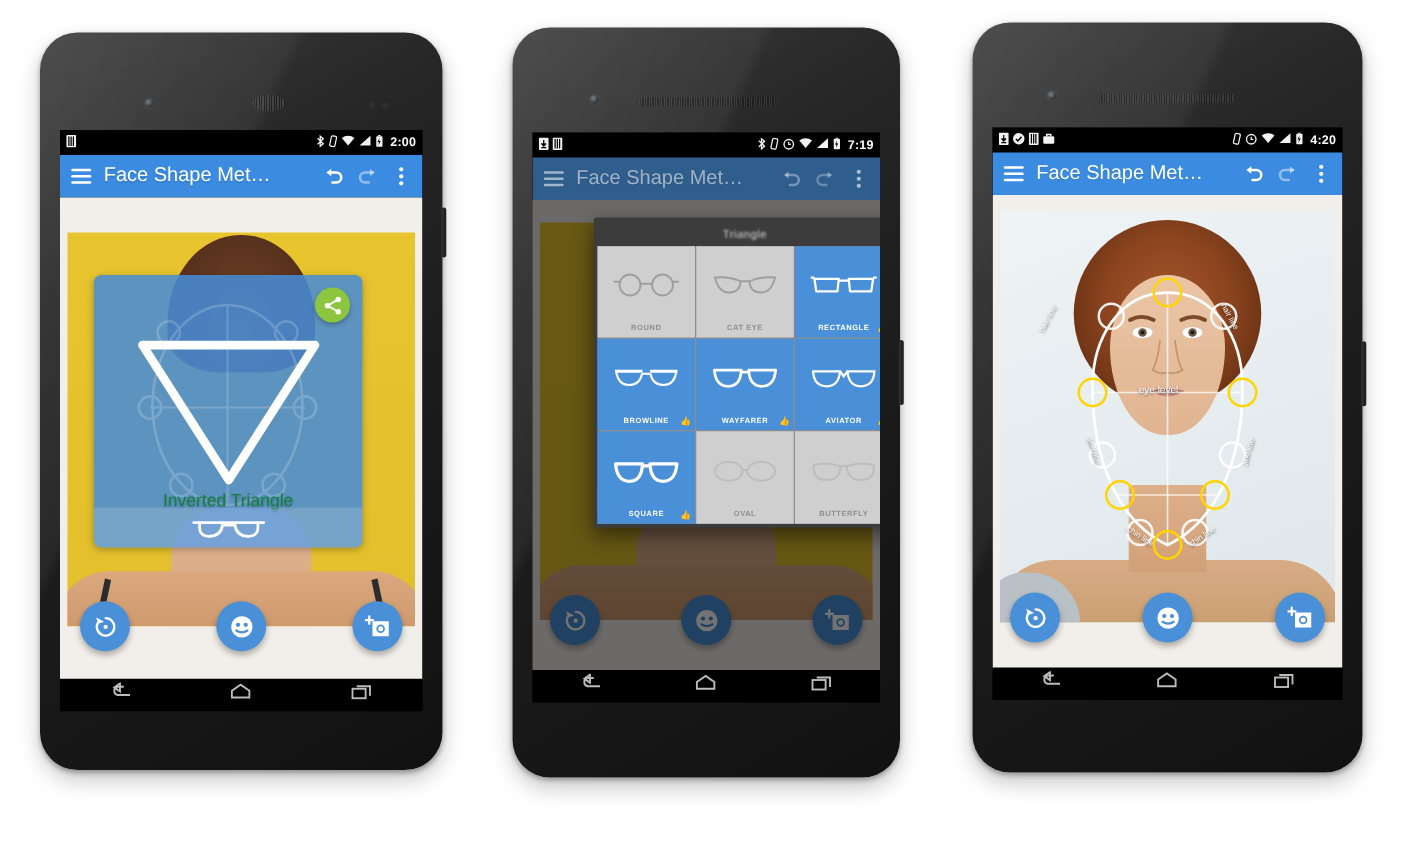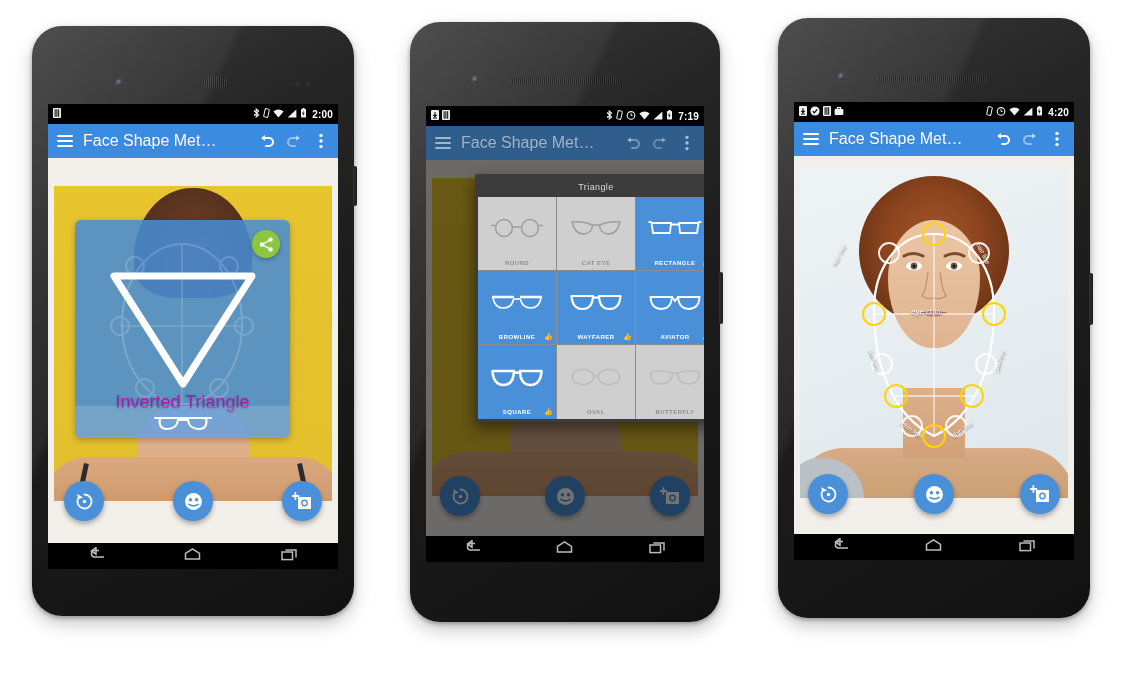--- a/index.html
+++ b/index.html
@@ -90,21 +90,21 @@
   .shoulder1 { position:absolute; left:-10px; right:-10px; bottom:0; height:44px;
     background:linear-gradient(#dba87e,#cf9a6e); border-radius:60px 60px 0 0; }
   .strap { position:absolute; bottom:0; width:5px; height:38px; background:#2c2c30;
     transform:rotate(12deg); }
 
   .resultcard { position:absolute; border-radius:6px;
     background:rgba(70,140,215,.86); overflow:hidden;
     box-shadow:0 2px 6px rgba(0,0,0,.25); }
   .ghostface { position:absolute; inset:0; opacity:.18; }
   .tri-label { position:absolute; left:0; right:0; text-align:center;
-    color:#a21caf; font-size:18px; text-shadow:0 1px 2px rgba(0,0,0,.25); }
+    color:#15803d; font-size:14px; text-shadow:0 1px 2px rgba(0,0,0,.25); }
   .glassbar { position:absolute; left:0; right:0; bottom:0;
     background:rgba(255,255,255,.16); display:flex;
     align-items:center; justify-content:center; }
   .sharefab { position:absolute; border-radius:50%; background:#8cc63e;
     display:flex; align-items:center; justify-content:center;
     box-shadow:0 2px 4px rgba(0,0,0,.28); }
 
   
   .scrim { position:absolute; inset:0; background:rgba(0,0,0,.55); }
   .dialog { position:absolute; background:#3c3c3c; border-radius:2px;
@@ -723,21 +723,21 @@
             <circle cx="89" cy="85" r="10" stroke="rgba(255,255,255,.9)" stroke-width="2" fill="none"></circle>
             <circle cx="179" cy="85" r="10" stroke="rgba(255,255,255,.9)" stroke-width="2" fill="none"></circle>
             <circle cx="82" cy="196" r="10" stroke="rgba(255,255,255,.9)" stroke-width="2" fill="none"></circle>
             <circle cx="186" cy="196" r="10" stroke="rgba(255,255,255,.9)" stroke-width="2" fill="none"></circle>
             <circle cx="112" cy="258" r="10" stroke="rgba(255,255,255,.9)" stroke-width="2" fill="none"></circle>
             <circle cx="156" cy="258" r="10" stroke="rgba(255,255,255,.9)" stroke-width="2" fill="none"></circle>
           </svg>
 
           <div class="ov-label" style="left:27px; top:84px; transform:rotate(-62deg);">hair line</div>
           <div class="ov-label" style="left:172px; top:82px; transform:rotate(62deg);">hair line</div>
-          <div class="ov-label" style="left:111px; top:139px; font-size:8px;">eye chin</div>
+          <div class="ov-label" style="left:111px; top:139px; font-size:8px;">eye level</div>
           <div class="ov-label" style="left:65px; top:190px; transform:rotate(72deg);">jaw line</div>
           <div class="ov-label" style="left:188px; top:190px; transform:rotate(-72deg);">jaw line</div>
           <div class="ov-label" style="left:100px; top:258px; transform:rotate(34deg);">chin line</div>
           <div class="ov-label" style="left:150px; top:258px; transform:rotate(-34deg);">chin line</div>
           <div class="shirt3"></div>
         </div>
 
         <div class="fab" style="left:14px; bottom:20px; width:40px; height:40px;">
           <svg width="19" height="19" viewBox="0 0 19 19">
             <path d="M9.5 2.5 A7 7 0 1 1 3.2 6.4" stroke="#fff" stroke-width="1.8" fill="none" stroke-linecap="round"></path>

